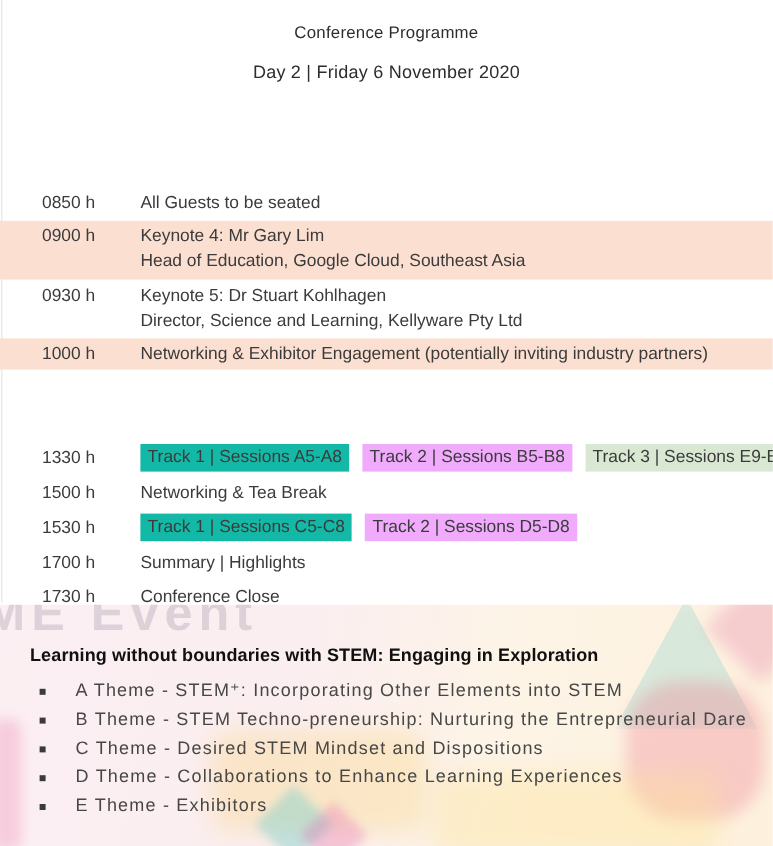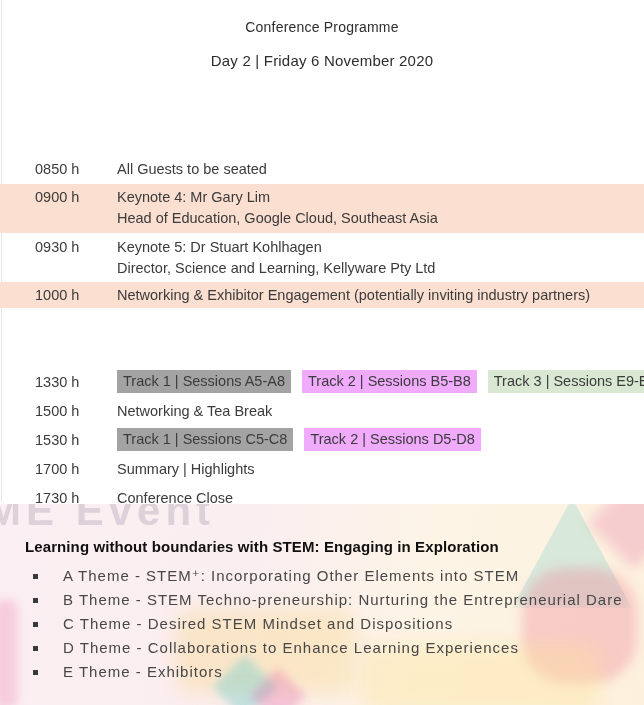--- a/index.html
+++ b/index.html
@@ -24,21 +24,21 @@
   .row.peach { background:#fbdfd0; }
   .r1 { padding:4px 0; }
   .r2 { padding:3px 0 4px; }
   .r3 { padding:4px 0 3px; }
   .r4 { padding:3px 0 2px; }
   .gap-block { height:59px; }
   .arow { display:flex; align-items:center; height:29px; line-height:20px; }
   .arow .time { width:117px; padding-left:35px; flex:none; }
   .chips { display:flex; gap:11px; flex:1; }
   .chip { padding:1px 6px 2px; white-space:nowrap; }
-  .chip.t1 { background:#a3a3a3; }
+  .chip.t1 { background:#14b8a6; }
   .chip.t2 { background:#f0abfc; }
   .chip.t3 { background:#d9e8d3; }
 
   
   .stem { position:absolute; top:504px; left:0; width:644px; height:260px; overflow:hidden;
           background:linear-gradient(100deg,#fceff3 0%,#fbeef0 38%,#fdf4e6 64%,#fdf1dd 100%); }
   .shape { position:absolute; filter:blur(6px); }
   .sh-pink-diamond-tr { left:601px; top:-14px; width:66px; height:66px; transform:rotate(45deg); background:rgba(235,150,180,0.40); }
   .sh-teal-triangle { left:512px; top:-6px; width:120px; height:110px; background:rgba(140,210,205,0.32);
                       clip-path:polygon(50% 0, 0 100%, 100% 100%); }

